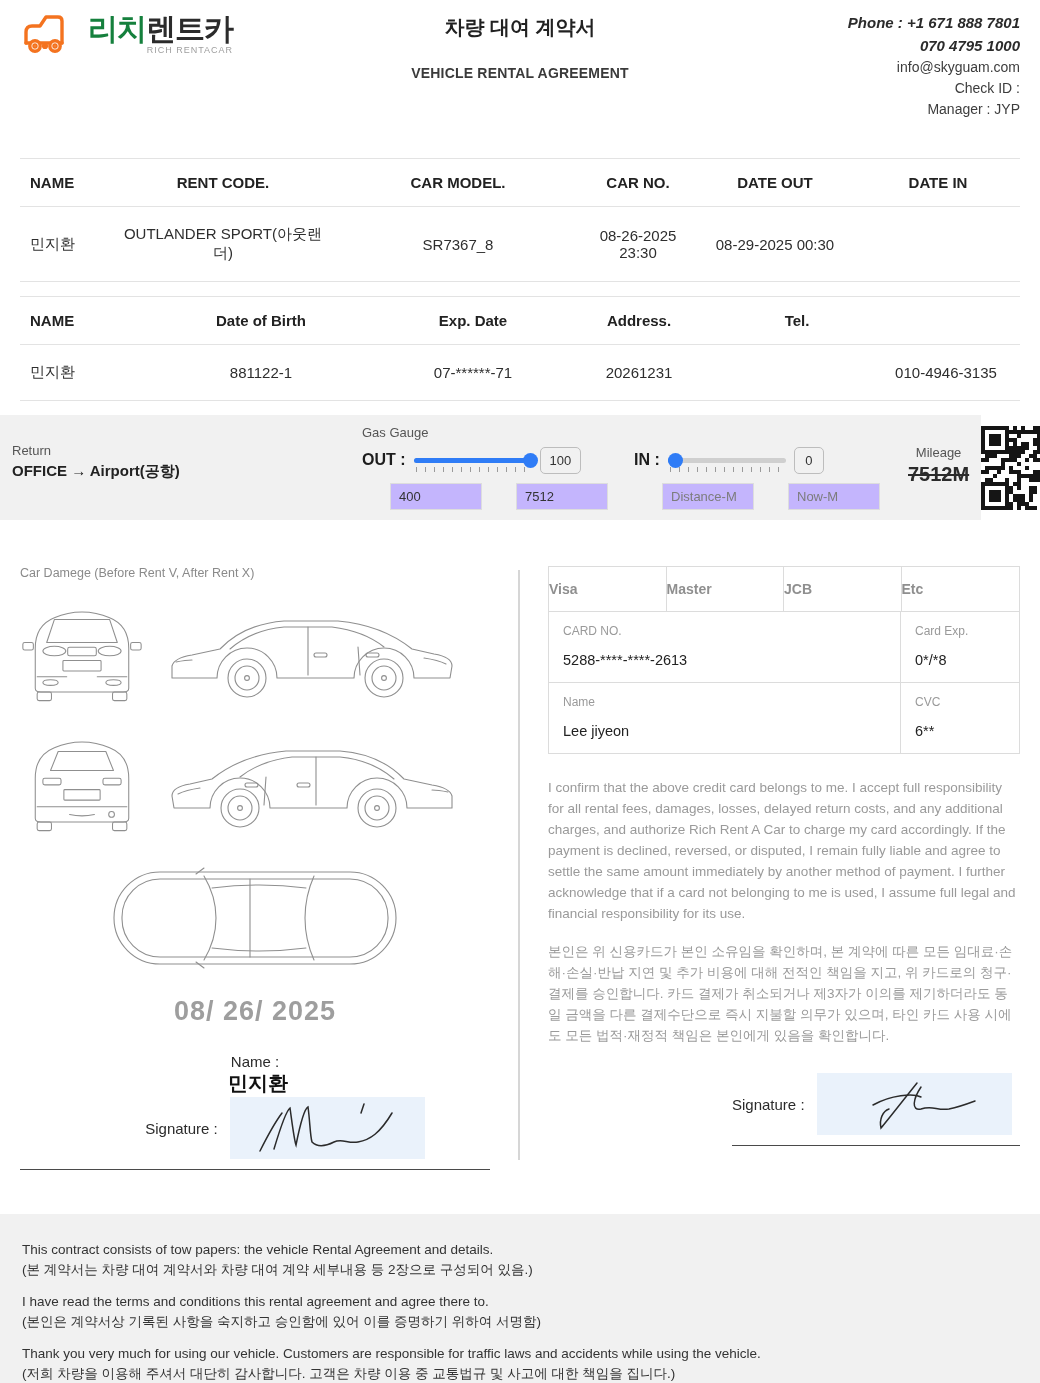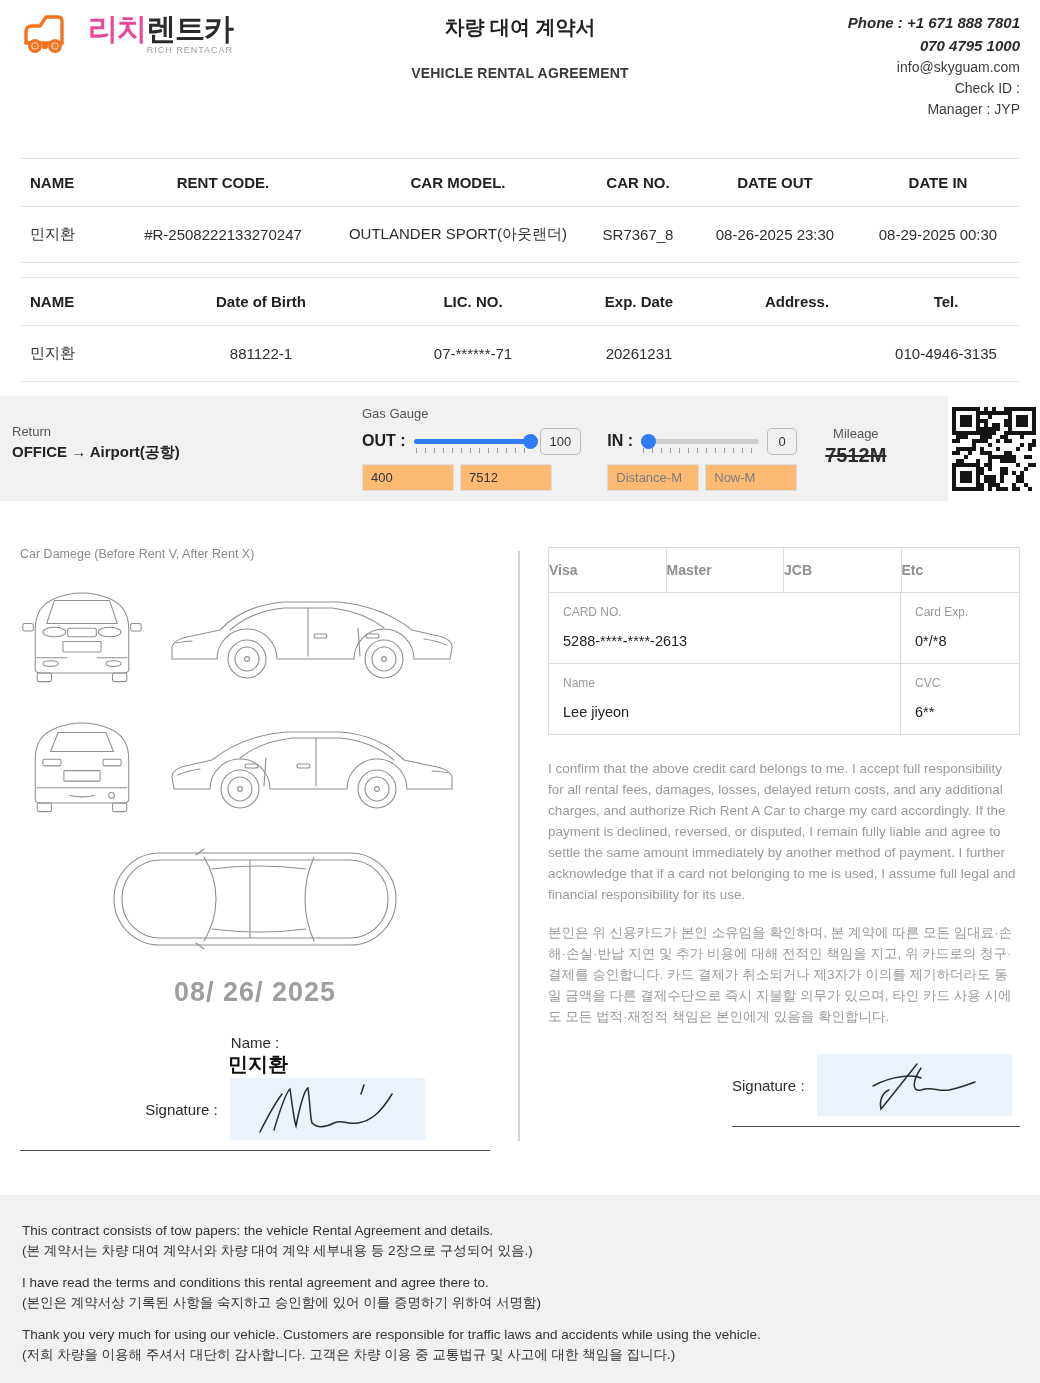--- a/index.html
+++ b/index.html
@@ -9,21 +9,21 @@
     font-family:"Liberation Sans", sans-serif; color:#212121; overflow:hidden;
   }
   .page { width:1040px; height:1383px; display:flex; flex-direction:column; }
 
   
   .top { display:flex; align-items:flex-start; padding:10px 20px 0 20px; }
   .logo { display:flex; align-items:flex-start; gap:6px; width:330px; }
   .logo svg { display:block; }
   .logo-text { line-height:1; margin-top:4px; }
   .logo-ko { font-size:30px; font-weight:800; letter-spacing:-1px; }
-  .logo-ko .orange { color:#ec4899; }
+  .logo-ko .orange { color:#15803d; }
   .logo-ko .black  { color:#2b2b2b; }
   .logo-sub { font-size:9px; color:#9e9e9e; letter-spacing:1px; margin-top:2px; text-align:right; }
   .titles { flex:1; text-align:center; padding-top:4px; }
   .title-ko { font-size:20px; font-weight:700; color:#212121; }
   .title-en { font-size:14px; font-weight:700; color:#3a3a3a; margin-top:24px; letter-spacing:.2px; }
   .contact { width:330px; text-align:right; font-size:14px; color:#3d3d3d; line-height:1.5; padding-top:2px; }
   .contact .b { font-weight:700; font-size:15px; color:#2b2b2b;font-style:italic; }
 
   
   .tbl { margin:0 20px; border-top:1px solid #e3e3e3; }
@@ -51,22 +51,22 @@
   .slider-row { display:flex; align-items:center; gap:8px; height:30px; }
   .gauge-word { font-size:16px; font-weight:800; color:#1d1d1d; }
   .slider { position:relative; width:118px; height:5px; background:#cfcfcf; border-radius:3px; }
   .slider .fill { position:absolute; left:0; top:0; height:5px; background:#2F7CF6; border-radius:3px; }
   .slider .thumb { position:absolute; top:-5px; width:15px; height:15px; border-radius:50%; background:#2F7CF6; }
   .ticks { position:absolute; left:2px; right:2px; top:9px; height:5px;
            background:repeating-linear-gradient(90deg,#9a9a9a 0 1px,transparent 1px 9px); }
   .valbox { min-width:30px; padding:5px 9px; border:1px solid #bdbdbd; border-radius:5px;
             font-size:13px; color:#333; text-align:center; background:transparent; }
   .field-row { display:flex; gap:6px; margin-top:8px; }
-  .fld { width:92px; height:27px; border:1px solid #ddd; background:#fdba74; font-size:13px;
-         color:#333; padding:12px 8px; font-family:"Liberation Sans",sans-serif; }
+  .fld { width:92px; height:27px; border:1px solid #ddd; background:#c4b5fd; font-size:13px;
+         color:#333; padding:12px 8px; font-family:"Liberation Sans",sans-serif;margin-left:28px; }
   .fld::placeholder { color:#7c7c7c; opacity:1; }
   .mileage-block { padding-top:20px; padding-left:18px; text-align:center; }
   .mileage-label { font-size:13px; color:#555; }
   .mileage-value { font-size:20px; font-weight:700; color:#2b2b2b; margin-top:3px; text-decoration:line-through; }
   .qr-wrap { width:92px; display:flex; align-items:center; justify-content:center; background:#fff; }
 
   
   .main-cols { display:flex; margin:46px 20px 0 20px; }
   .left-col { width:470px; }
   .vdivider { width:2px; background:#d6d6d6; margin:4px 28px 10px 28px; }
@@ -164,33 +164,31 @@
     <div class="trow t1 head">
       <div class="cell first">NAME</div>
       <div class="cell">RENT CODE.</div>
       <div class="cell">CAR MODEL.</div>
       <div class="cell">CAR NO.</div>
       <div class="cell">DATE OUT</div>
       <div class="cell">DATE IN</div>
     </div>
     <div class="trow t1 body">
       <div class="cell first">민지환</div>
-      <div class="cell">#R-2508222133270247</div>
       <div class="cell">OUTLANDER SPORT(아웃랜더)</div>
       <div class="cell">SR7367_8</div>
       <div class="cell">08-26-2025 23:30</div>
       <div class="cell">08-29-2025 00:30</div>
     </div>
   </div>
 
   <div class="tbl tbl2">
     <div class="trow t2 head">
       <div class="cell first">NAME</div>
       <div class="cell">Date of Birth</div>
-      <div class="cell">LIC. NO.</div>
       <div class="cell">Exp. Date</div>
       <div class="cell">Address.</div>
       <div class="cell">Tel.</div>
     </div>
     <div class="trow t2 body">
       <div class="cell first">민지환</div>
       <div class="cell">881122-1</div>
       <div class="cell">07-******-71</div>
       <div class="cell">20261231</div>
       <div class="cell"></div>

